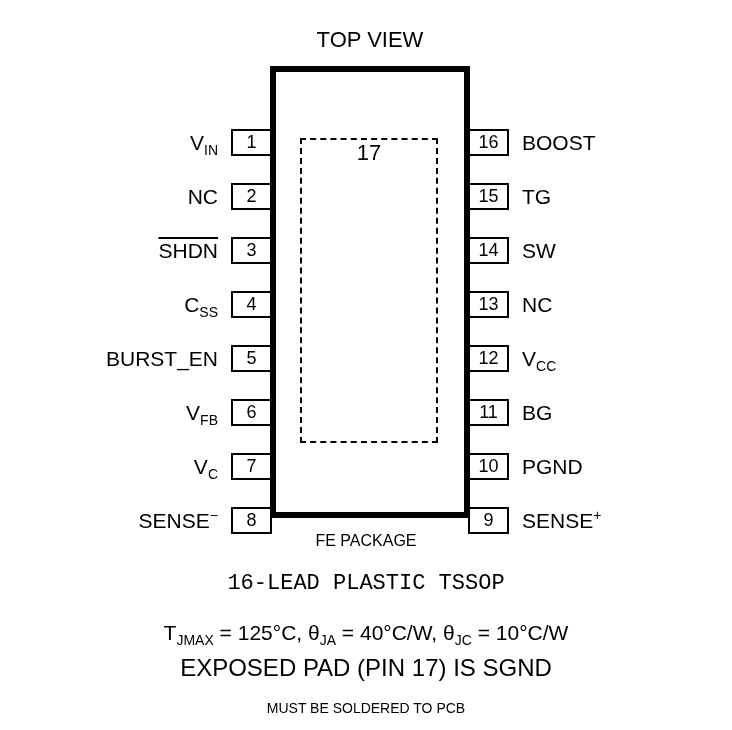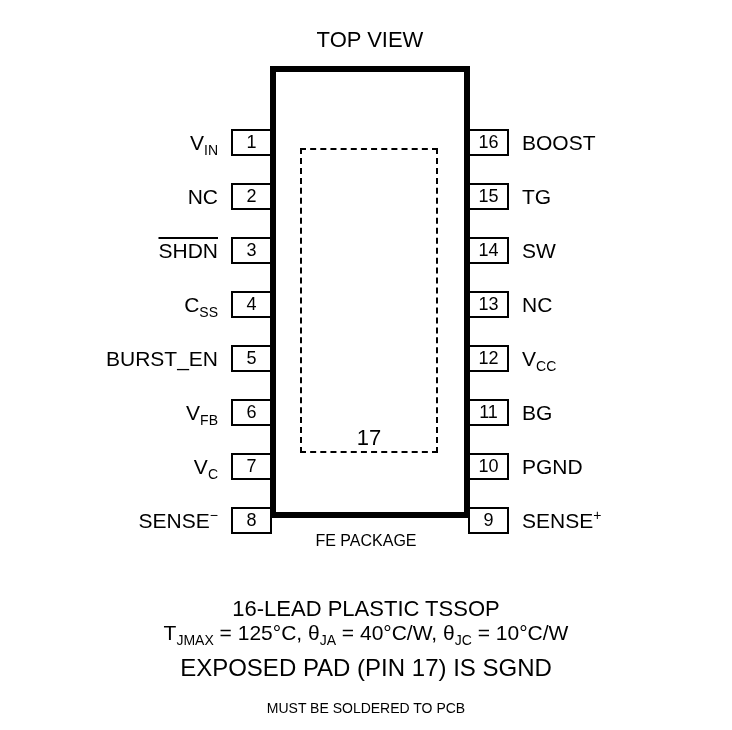--- a/index.html
+++ b/index.html
@@ -13,43 +13,43 @@
   }
   .title{
     position:absolute;left:270px;top:27px;width:200px;
     text-align:center;font-size:22px;font-weight:400;white-space:nowrap;
   }
   .package-body{
     position:absolute;left:270px;top:66px;width:200px;height:452px;
     border:6px solid #000;box-sizing:border-box;background:#fff;
   }
   .exposed-pad{
-    position:absolute;left:300px;top:148px;width:138px;height:305px;
+    position:absolute;left:300px;top:138px;width:138px;height:305px;
     border:2px dashed #000;box-sizing:border-box;
-    display:flex;align-items:flex-end;justify-content:center;
+    display:flex;align-items:flex-start;justify-content:center;
     font-size:22px;
   }
   .pin-row{position:absolute;height:28px;display:flex;align-items:center;margin-top:40px;}
   .pin-row.left{left:0;width:272px;justify-content:flex-end;}
   .pin-row.right{left:468px;width:264px;justify-content:flex-start;}
   .pin-box{
     flex:0 0 auto;width:41px;height:27px;
     border:2.5px solid #000;box-sizing:border-box;background:#fff;
     display:flex;align-items:center;justify-content:center;
     font-size:18px;
   }
   .pin-row.left .pin-label{margin-right:13px;}
   .pin-row.right .pin-label{margin-left:13px;}
   .pin-label{font-size:21px;white-space:nowrap;line-height:1;}
   .pin-label sub, .footer sub{font-size:14px;line-height:0;}
   .pin-label sup{font-size:14px;line-height:0;}
   .ol{text-decoration:overline;}
   .footer{position:absolute;left:0;width:732px;text-align:center;white-space:nowrap;}
   .f-pkg{top:532px;font-size:16px;}
-  .f-tssop{top:596px;font-size:22px;}
+  .f-tssop{top:571px;font-size:22px;font-family:Liberation Mono, monospace;}
   .f-thermal{top:621px;font-size:21px;}
   .f-pad{top:654px;font-size:24px;}
   .f-solder{top:700px;font-size:14px;}
 </style>
 </head>
 <body>
 
 <div class="stage">
 
   <div class="title">TOP VIEW</div>

